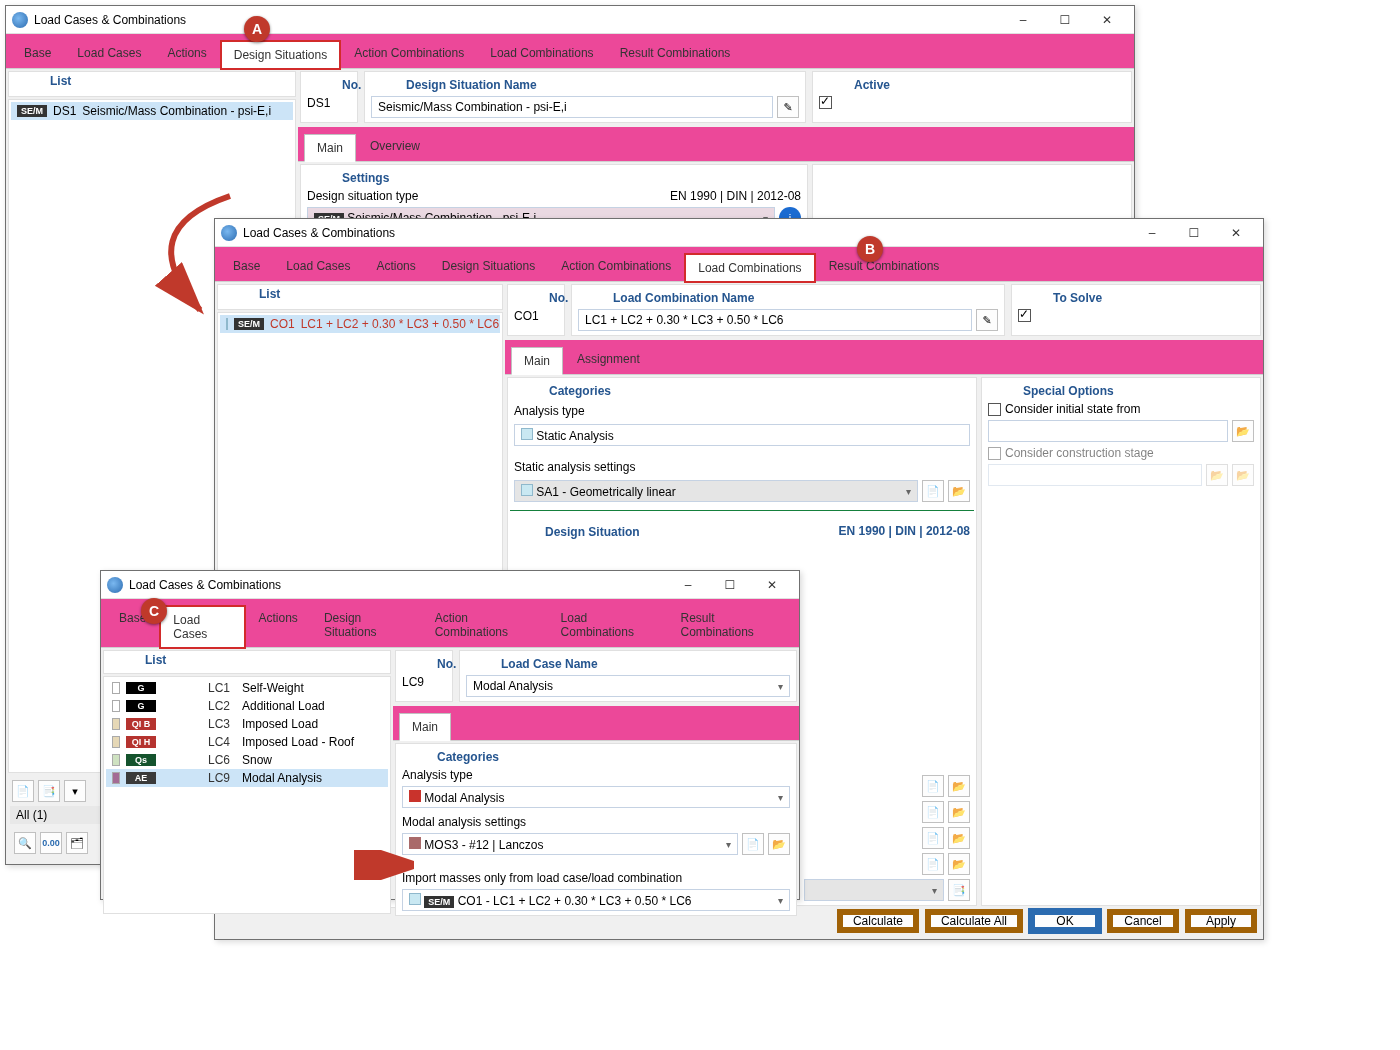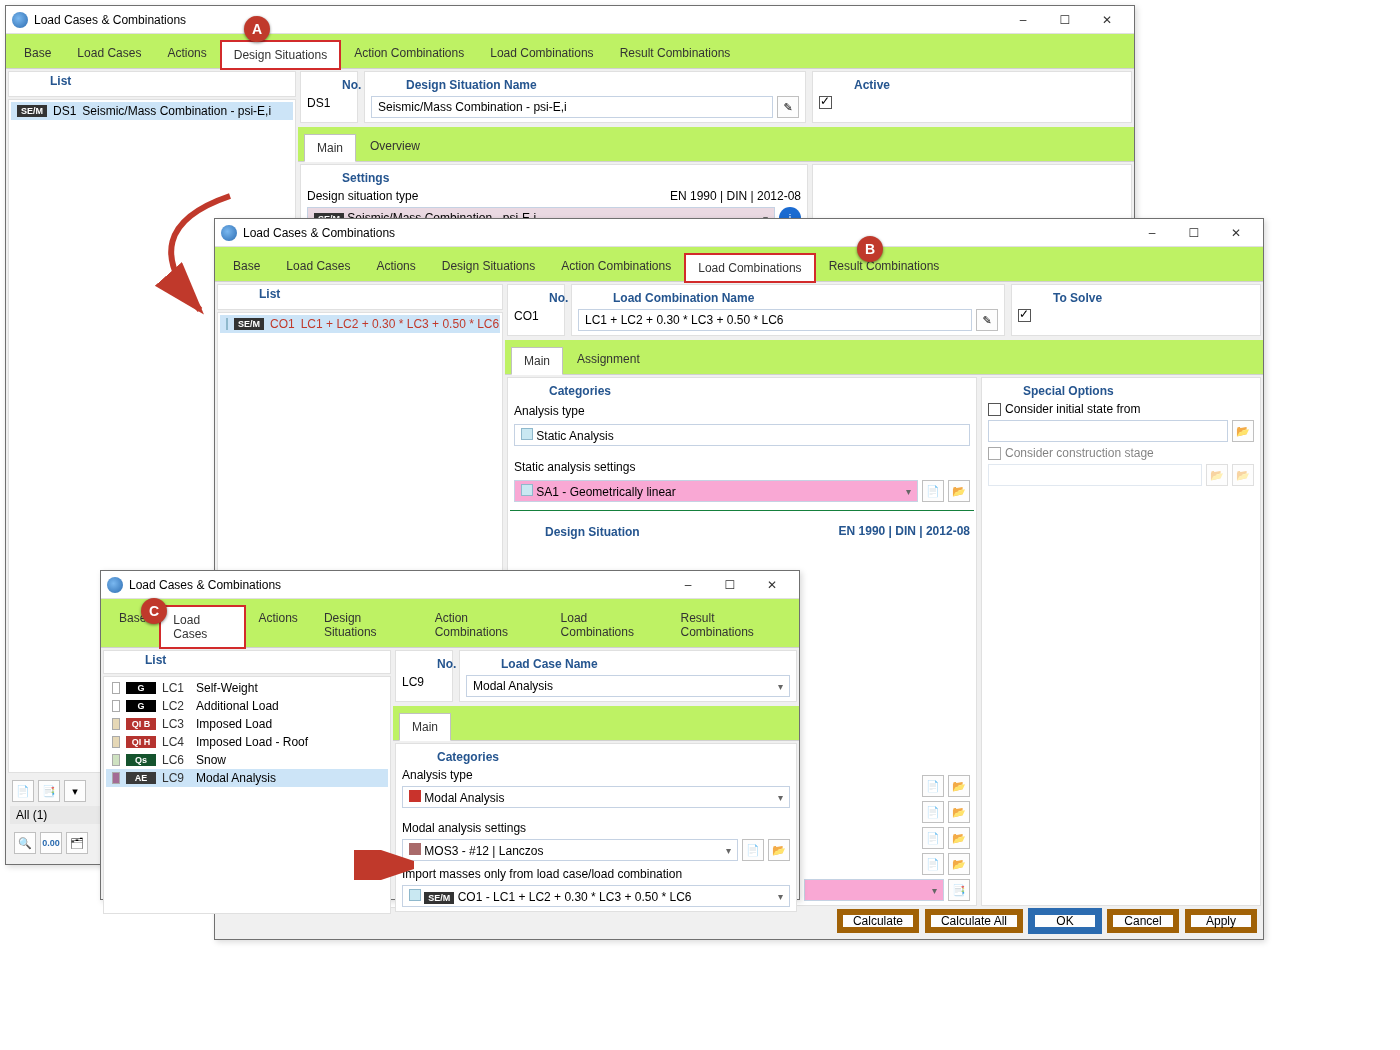--- a/index.html
+++ b/index.html
@@ -22,21 +22,21 @@
 .title-icon {
   width: 16px; height: 16px;
   margin-right: 6px;
   background: radial-gradient(circle at 40% 40%, #7ab8f0, #2b6bb0);
   border-radius: 50%;
 }
 .titlebar .title { flex: 1; color: #000; }
 .wbtn { width: 42px; height: 24px; display:flex; align-items:center; justify-content:center; color:#333; }
 
 .ribbon {
-  background: #bef264;
+  background: #ec4899;
   border-bottom: 1px solid #d0d0d0;
   padding: 6px 6px 0 6px;
   display: flex;
   gap: 2px;
 }
 .tab {
   padding: 6px 12px;
   color: #333;
   cursor: default;
 }
@@ -56,21 +56,21 @@
 .panel { background: #fff; border: 1px solid #e0e0e0; margin: 2px; padding: 2px; }
 .row { display:flex; align-items:center; gap:4px; padding:2px 4px; }
 .field-input {
   border: 1px solid #c5d2e3;
   background: #fff;
   padding: 3px 6px;
   height: 22px;
 }
 .select {
   border: 1px solid #c5d2e3;
-  background: #f9a8d4;
+  background: #e5e5e5;
   padding: 3px 6px;
   height: 22px;
   display:flex; align-items:center; justify-content:space-between;
 }
 .select.light { background:#fff; }
 .select .caret { color:#666; font-size:10px; }
 .mini-btn {
   width: 22px; height: 22px;
   border: 1px solid #c0c0c0;
   background: #fdfdfd;
@@ -86,21 +86,21 @@
   text-align: center;
   color: #fff;
 }
 .listrow {
   display:flex; align-items:center; gap:6px;
   padding: 2px 6px;
   white-space: nowrap;
 }
 .listrow.sel { background:#cce4f7; }
 .listrow .swatch { width:8px; height:12px; display:inline-block; }
-.listrow .lc-id { width: 28px; color:#333; }
+.listrow .lc-id { width: 28px; color:#333;margin-left:46px; }
 .callout {
   position:absolute;
   width:26px; height:26px;
   border-radius:50%;
   background:#c0392b; color:#fff;
   display:flex; align-items:center; justify-content:center;
   font-weight:700; font-size:14px;
   box-shadow:0 1px 3px rgba(0,0,0,.5);
 }
 .arrow-svg { position:absolute; pointer-events:none; }
@@ -461,33 +461,33 @@
         <div class="row">
             <span>Analysis type</span>
           </div>
         <div class="row">
           <div class="select light" style="flex:1">
             <span><span class="sq" id="modal-sq" style="background: rgb(201, 51, 44);"></span>
             <span>Modal Analysis</span></span>
             <span class="caret">▾</span>
           </div>
         </div>
-        <div class="row" style="margin-top:9px;">
+        <div class="row" style="margin-top:3px;">
             <span>Modal analysis settings</span>
           </div>
         <div class="row">
           <div class="select light" style="flex:1">
             <span><span class="sq" id="mas-sq" style="background: rgb(169, 106, 106);"></span>
             <span>MOS3 - #12 | Lanczos</span></span>
             <span class="caret">▾</span>
           </div>
           <span class="mini-btn">📄</span>
           <span class="mini-btn">📂</span>
         </div>
-        <div class="row" style="margin-top:2px;">
+        <div class="row" style="margin-top:12px;">
             <span>Import masses only from load case/load combination</span>
           </div>
         <div class="row">
           <div class="select light" style="flex:1">
             <span>
               <span class="sq" style="background:#c9e8f2;border:1px solid #8fb8cc"></span>
               <span class="badge" style="background:#333">SE/M</span>
               <span>CO1 - LC1 + LC2 + 0.30 * LC3 + 0.50 * LC6</span>
             </span>
             <span class="caret">▾</span>

